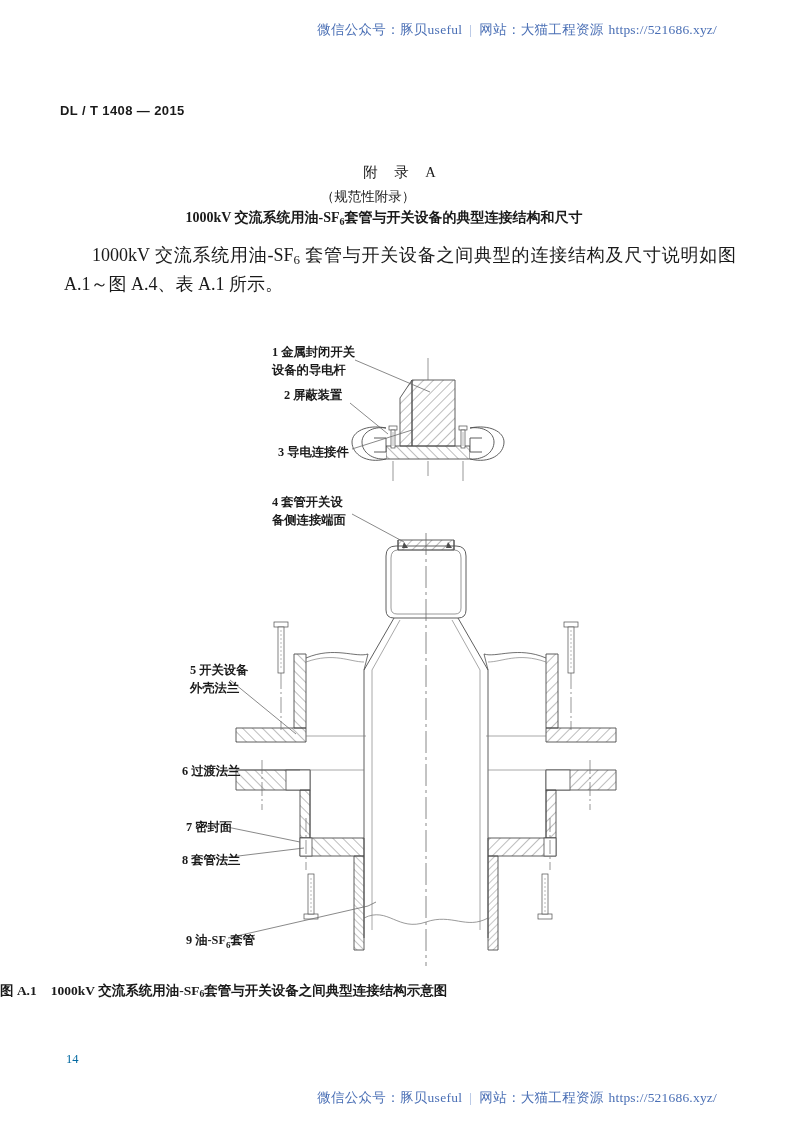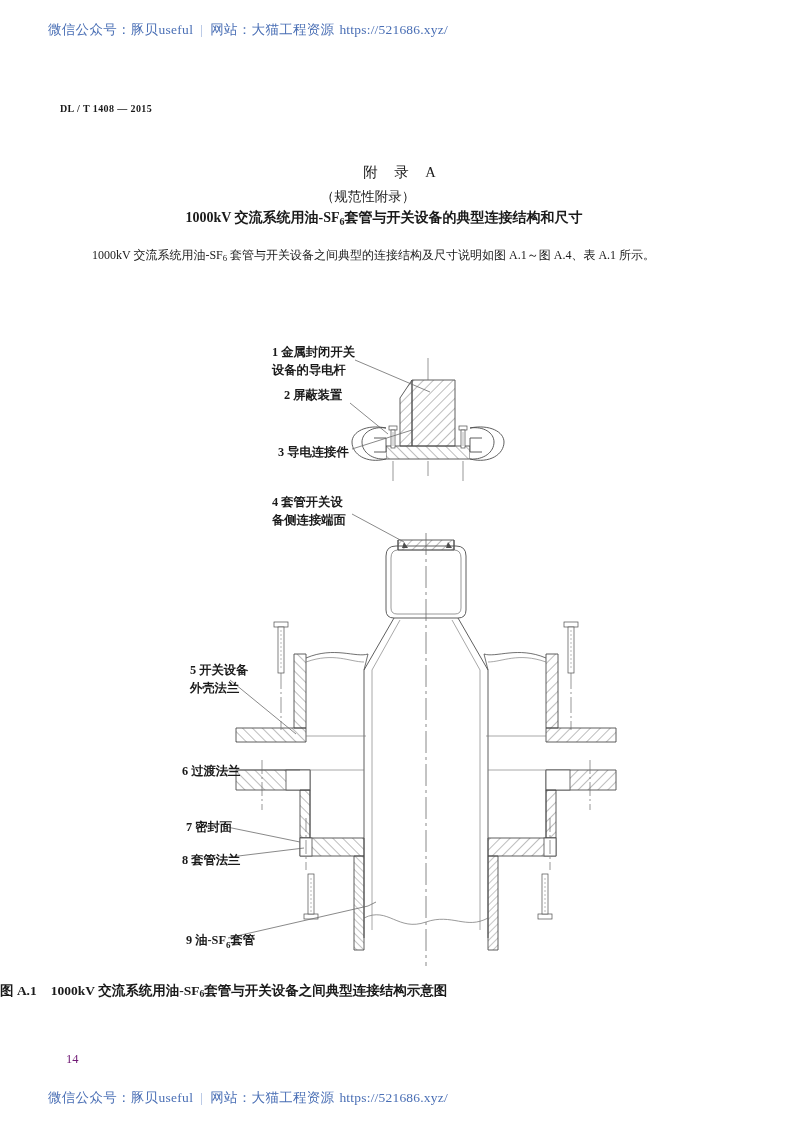--- a/index.html
+++ b/index.html
@@ -14,50 +14,49 @@
     font-family: "Liberation Serif", "DejaVu Serif", serif;
     color: #1a1a1a;
     overflow: hidden;
   }
 
   
   .watermark {
     position: absolute;
     left: 0;
     width: 717px;
-    text-align: left;
+    text-align: right;
     color: #4a6fb5;
     font-size: 13.5px;
     letter-spacing: 0.3px;
     white-space: nowrap;
     font-family: "Liberation Serif", "DejaVu Serif", serif;
-    padding-left: 48px;
   }
   .watermark .wm-sep {
     color: #9fb5dd;
     padding: 0 7px;
     font-weight: 300;
   }
   .watermark .wm-url {
     font-family: "Liberation Serif", "DejaVu Serif", serif;
     letter-spacing: 0.2px;
     padding-left: 5px;
   }
   #watermark-top { top: 21px; }
   #watermark-bottom { top: 1089px; }
 
   
   #std-number {
     position: absolute;
     left: 60px;
     top: 103px;
-    font-size: 10px;
+    font-size: 13px;
     font-weight: bold;
     letter-spacing: 0.4px;
-    font-family: Liberation Serif, serif;
+    font-family: Liberation Sans, sans-serif;
   }
 
   
   #annex-label {
     position: absolute;
     left: 0; top: 163px;
     width: 800px;
     text-align: center;
     font-size: 14.5px;
     font-weight: normal;
@@ -79,21 +78,21 @@
     font-weight: bold;
   }
   .sub { font-size: 0.72em; vertical-align: -0.25em; }
 
   
   #intro-paragraph {
     position: absolute;
     left: 64px;
     top: 243px;
     width: 672px;
-    font-size: 12px;
+    font-size: 18px;
     line-height: 25px;
     text-indent: 28px;
     text-align: justify;
   }
 
   
   #figure-area {
     position: absolute;
     left: 0;
     top: 318px;
@@ -120,21 +119,21 @@
     font-weight: bold;
   }
   #figure-caption .capnum { padding-right: 14px; }
 
   
   #page-number {
     position: absolute;
     left: 66px;
     top: 1052px;
     font-size: 12.5px;
-    color: #701a75;
+    color: #0369a1;
   }
 </style>
 </head>
 <body>
 
 <div class="watermark" id="watermark-top">
   <span>微信公众号：豚贝useful</span><span class="wm-sep">|</span><span>网站：大猫工程资源</span><span class="wm-url">https://521686.xyz/</span>
 </div>
 
 <div id="std-number">DL / T 1408 — 2015</div>

